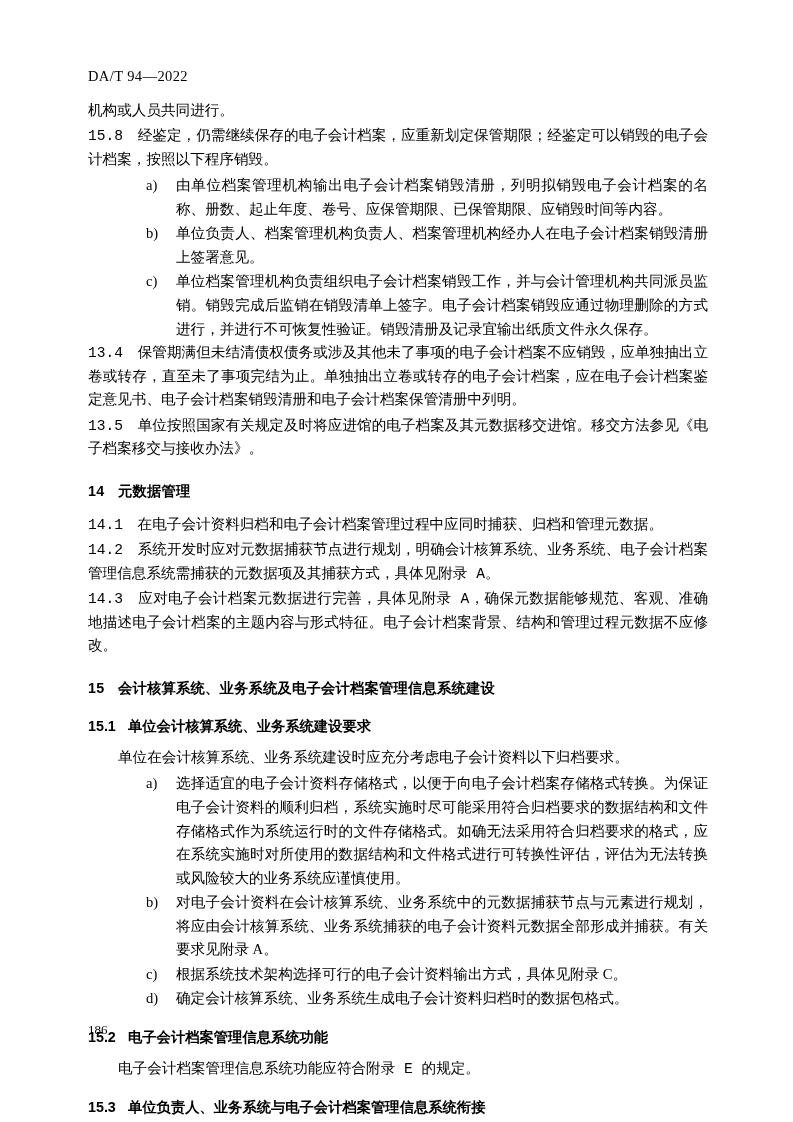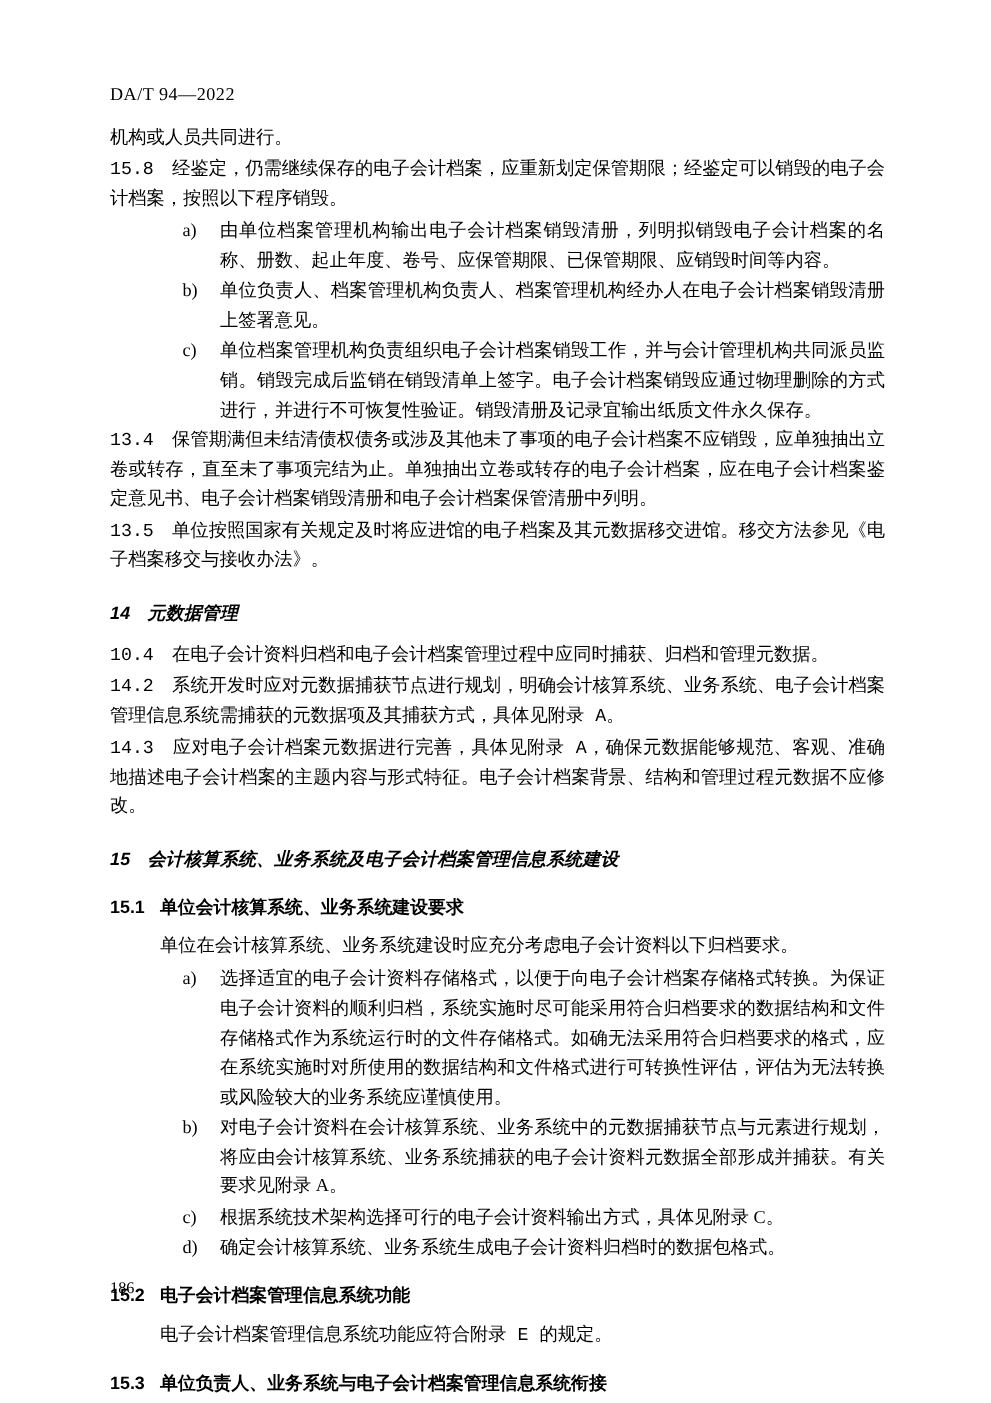--- a/index.html
+++ b/index.html
@@ -46,38 +46,37 @@
   }
   .para {
     text-indent: 0;
   }
   .sec-head {
     font-weight: bold;
     margin: 1.25em 0 0.75em 0;
     font-family: "Liberation Sans", "DejaVu Sans", sans-serif;
     font-size: 14.3px;
     letter-spacing: 0.2px;
-    font-style: italic;
   }
   .sec-head .num {
     display: inline-block;
     min-width: 30px;
   }
   .sub-head {
     font-weight: bold;
     margin: 1.05em 0 0.6em 0;
     font-family: "Liberation Sans", "DejaVu Sans", sans-serif;
     font-size: 14.3px;
   }
   .sub-head .num {
     display: inline-block;
     min-width: 40px;
   }
   .indent1 {
-    margin-left: 40px;
+    margin-left: 30px;
     text-indent: 0;
   }
   .list {
     margin: 0;
     padding: 0;
     list-style: none;
   }
   .list li {
     position: relative;
     margin-left: 58px;
@@ -133,21 +132,21 @@
       </li>
     </ul>
 
     <p class="para blk">13.4　保管期满但未结清债权债务或涉及其他未了事项的电子会计档案不应销毁，应单独抽出立卷或转存，直至未了事项完结为止。单独抽出立卷或转存的电子会计档案，应在电子会计档案鉴定意见书、电子会计档案销毁清册和电子会计档案保管清册中列明。</p>
     <p class="para blk">13.5　单位按照国家有关规定及时将应进馆的电子档案及其元数据移交进馆。移交方法参见《电子档案移交与接收办法》。</p>
 
     <p class="sec-head">
       <span class="num">14</span><span>元数据管理</span>
     </p>
 
-    <p class="para blk">10.4　在电子会计资料归档和电子会计档案管理过程中应同时捕获、归档和管理元数据。</p>
+    <p class="para blk">14.1　在电子会计资料归档和电子会计档案管理过程中应同时捕获、归档和管理元数据。</p>
     <p class="para blk">14.2　系统开发时应对元数据捕获节点进行规划，明确会计核算系统、业务系统、电子会计档案管理信息系统需捕获的元数据项及其捕获方式，具体见附录 A。</p>
     <p class="para blk">14.3　应对电子会计档案元数据进行完善，具体见附录 A，确保元数据能够规范、客观、准确地描述电子会计档案的主题内容与形式特征。电子会计档案背景、结构和管理过程元数据不应修改。</p>
 
     <p class="sec-head">
       <span class="num">15</span><span>会计核算系统、业务系统及电子会计档案管理信息系统建设</span>
     </p>
 
     <p class="sub-head">
       <span class="num">15.1</span><span>单位会计核算系统、业务系统建设要求</span>
     </p>

